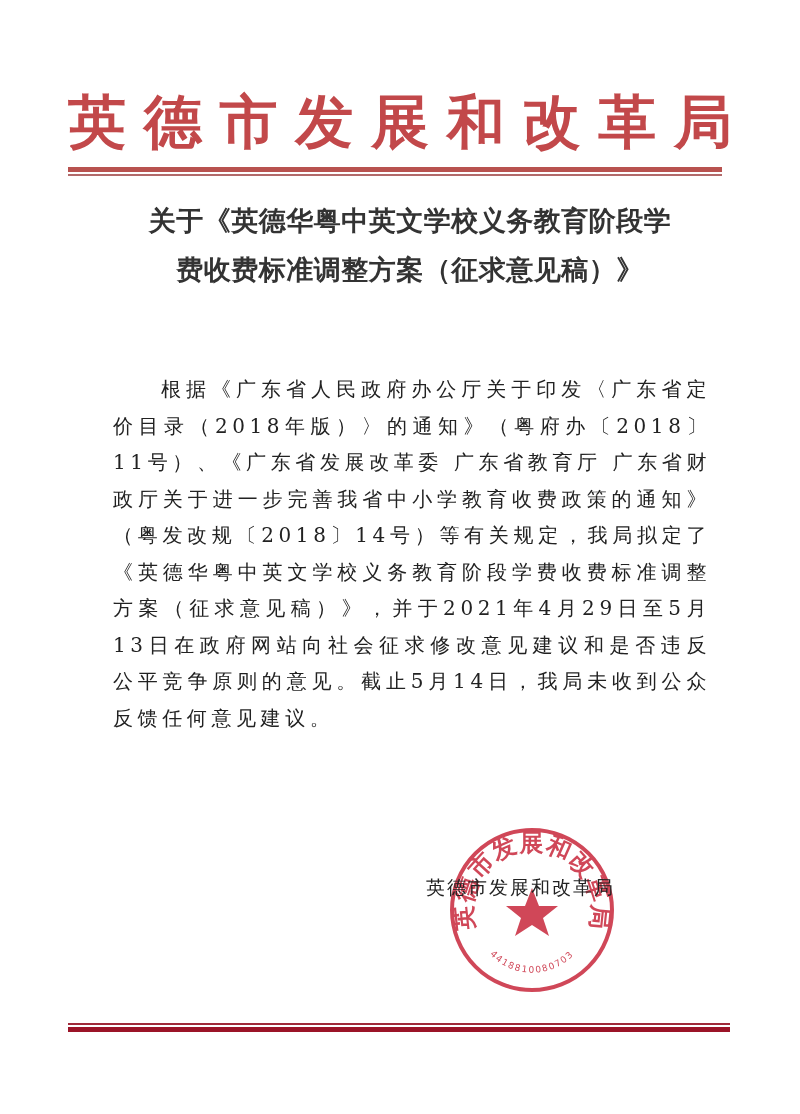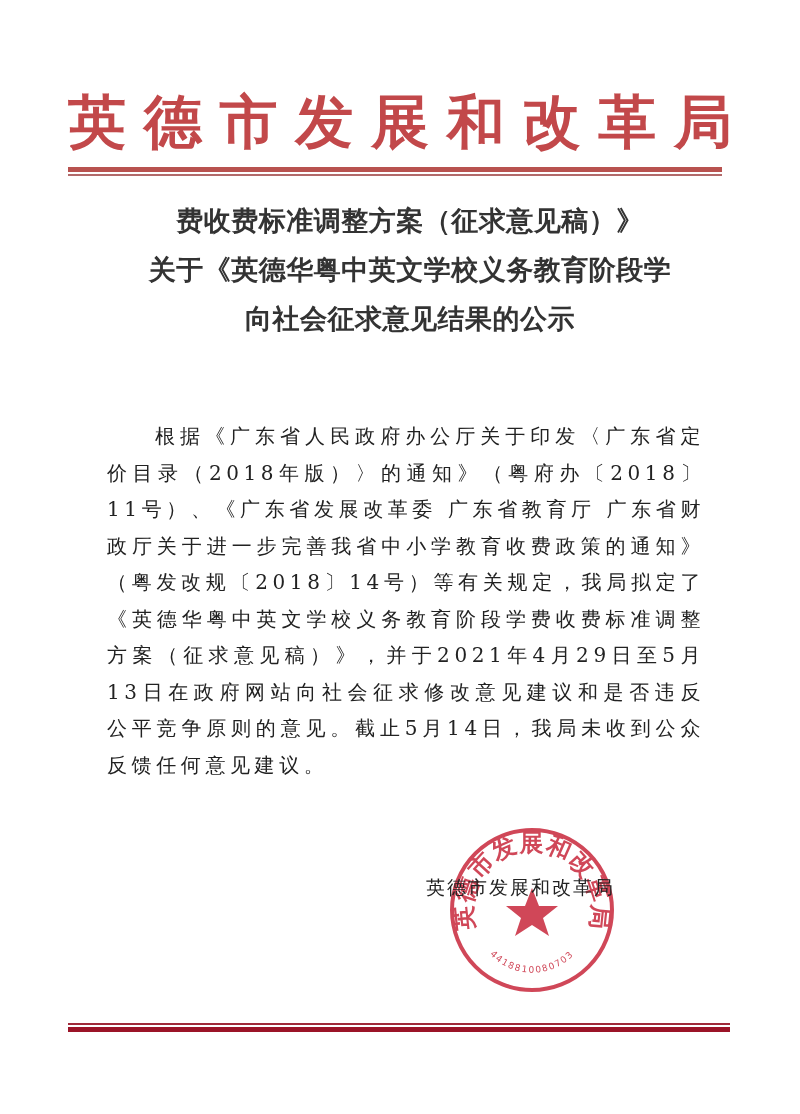--- a/index.html
+++ b/index.html
@@ -8,21 +8,21 @@
   .masthead { position: absolute; left: 68px; top: 82px; width: 664px; height: 80px;
               display: flex; justify-content: space-between; align-items: center; }
   .masthead span { font-family: "DejaVu Serif", serif; font-weight: bold; font-size: 58px;
                    color: #c2484a; line-height: 1; }
   .rule-top { position: absolute; left: 68px; top: 167px; width: 654px; }
   .rule-top .thick { height: 5px; background: #b8524f; }
   .rule-top .thin { height: 2px; background: #b26a6a; margin-top: 2px; }
   .title { position: absolute; left: 100px; top: 196px; width: 620px; text-align: center; }
   .title div { font-family: "DejaVu Sans", sans-serif; font-weight: bold; font-size: 27px;
                color: #333; line-height: 49px; letter-spacing: 0.5px; white-space: nowrap; }
-  .body-text { position: absolute; left: 107px; top: 371px; width: 598px; margin-top: 47px; }
+  .body-text { position: absolute; left: 113px; top: 371px; width: 598px; }
   .body-text p { margin: 0; font-family: "DejaVu Serif", serif; font-size: 20px;
                  line-height: 36.5px; letter-spacing: 4.6px; text-align: justify; color: #222; }
   .body-text p.indent { text-indent: 48px; }
   .sign { position: absolute; left: 415px; top: 866px; width: 200px; text-align: right; z-index: 3; }
   .sign div { font-family: "DejaVu Serif", serif; font-size: 19px; line-height: 42px;
               letter-spacing: 2px; color: #222; white-space: nowrap; }
   .stamp { position: absolute; left: 448px; top: 826px; width: 168px; height: 168px; z-index: 2;
            opacity: 0.85; }
   .rule-bottom { position: absolute; left: 68px; top: 1023px; width: 662px; }
   .rule-bottom .thin { height: 2px; background: #a02a3a; }
@@ -42,23 +42,22 @@
   <span>革</span>
   <span>局</span>
 </div>
 
 <div class="rule-top">
   <div class="thick"></div>
   <div class="thin"></div>
 </div>
 
 <div class="title">
+  <div>关于《英德华粤中英文学校义务教育阶段学</div>
   <div>费收费标准调整方案（征求意见稿）》</div>
-  <div>关于《英德华粤中英文学校义务教育阶段学</div>
-  <div>向社会征求意见结果的公示</div>
 </div>
 
 <div class="body-text">
   <p class="indent">根据《广东省人民政府办公厅关于印发〈广东省定价目录（2018年版）〉的通知》（粤府办〔2018〕11号）、《广东省发展改革委 广东省教育厅 广东省财政厅关于进一步完善我省中小学教育收费政策的通知》（粤发改规〔2018〕14号）等有关规定，我局拟定了《英德华粤中英文学校义务教育阶段学费收费标准调整方案（征求意见稿）》，并于2021年4月29日至5月13日在政府网站向社会征求修改意见建议和是否违反公平竞争原则的意见。截止5月14日，我局未收到公众反馈任何意见建议。</p>
 </div>
 
 <svg class="stamp" viewBox="0 0 168 168">
   <defs>
     <path id="arcTop" d="M 26 100 A 60 60 0 1 1 142 100"></path>
     <path id="arcBottom" d="M 38 124 A 58 58 0 0 0 130 124"></path>

